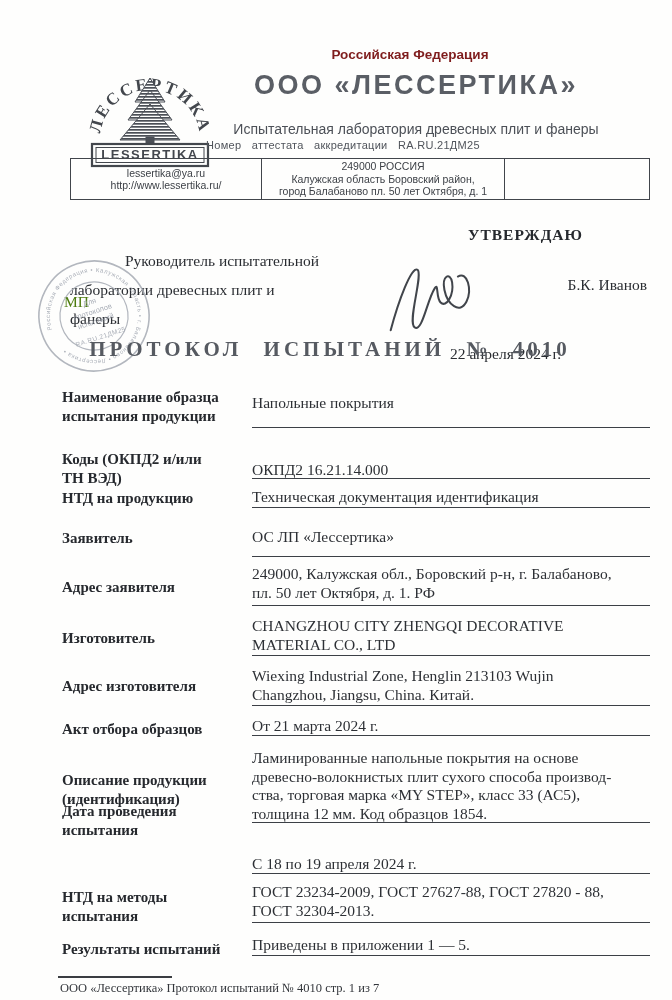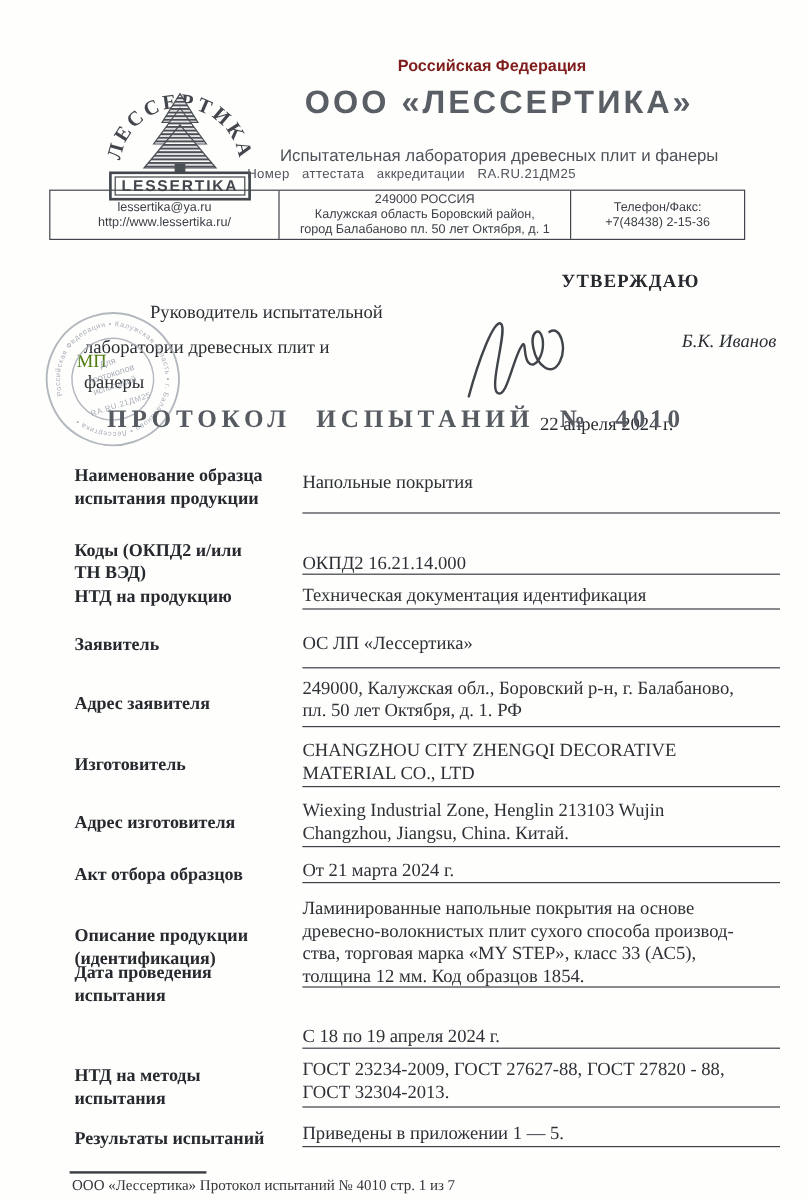--- a/index.html
+++ b/index.html
@@ -10,36 +10,36 @@
   .country{left:210px;top:47px;width:400px;text-align:center;
            font-family:"Liberation Sans",sans-serif;font-weight:bold;font-size:13.5px;color:#7f1d1d;}
   .company{left:206px;top:70px;width:420px;text-align:center;
            font-family:"Liberation Sans",sans-serif;font-weight:bold;font-size:27px;
            letter-spacing:2.5px;color:#5a5e65;}
   .subtitle{left:206px;top:121px;width:420px;text-align:center;
            font-family:"Liberation Sans",sans-serif;font-size:14px;color:#4c5057;}
   .accred{left:206px;top:139px;width:420px;
            font-family:"Liberation Sans",sans-serif;font-size:11px;color:#50545b;
            word-spacing:7px;letter-spacing:0.3px;}
-  .ctable{left:41px;top:158px;width:578px;height:40px;display:flex;
+  .ctable{left:70px;top:158px;width:578px;height:40px;display:flex;
            border:1.5px solid #41454b;
            font-family:"Liberation Sans",sans-serif;font-size:10.5px;line-height:12.5px;
            color:#3d4147;text-align:center;}
   .ctable .cell{display:flex;flex-direction:column;justify-content:center;white-space:pre-line;}
   .cell-mail{width:190px;border-right:1.5px solid #41454b;}
   .cell-addr{width:242px;border-right:1.5px solid #41454b;}
   .cell-phone{flex:1;}
   
   .approve{left:468px;top:226px;font-weight:bold;font-size:15.5px;letter-spacing:1px;color:#26292e;}
   .role{left:70px;top:246px;width:252px;font-size:15.5px;line-height:29px;
         white-space:pre-line;text-indent:55px;color:#2a2d32;}
   .mp{left:64px;top:293px;font-size:15.5px;color:#4d7c0f;}
   .stamp{left:30px;top:250px;transform:rotate(-18deg);opacity:0.85;}
   .sig{left:383px;top:242px;}
-  .appr-name{left:450px;top:276px;width:197px;text-align:right;font-size:15.5px;color:#2a2d32;font-style:italic;}
+  .appr-name{left:450px;top:276px;width:197px;text-align:right;font-size:15.5px;color:#2a2d32;}
   .appr-date{left:450px;top:301px;width:197px;text-align:left;font-size:15.5px;color:#2a2d32;margin-top:44px;}
   
   .doctitle{left:10px;top:337px;width:640px;text-align:center;
             font-family:Liberation Serif, serif;font-weight:bold;font-size:21px;
             letter-spacing:4px;word-spacing:12px;color:#565a61;}
   
   .lbl{position:absolute;left:62px;width:192px;font-weight:bold;font-size:15px;
        line-height:19px;white-space:pre-line;color:#26292e;}
   .val{position:absolute;left:252px;width:398px;font-size:15.5px;line-height:18.5px;
        white-space:pre-line;border-bottom:1.5px solid #3c4046;color:#2d3035;}
@@ -100,22 +100,20 @@
   <div class="abs company">ООО «ЛЕССЕРТИКА»</div>
   <div class="abs subtitle">Испытательная лаборатория древесных плит и фанеры</div>
   <div class="abs accred">Номер аттестата аккредитации RA.RU.21ДМ25</div>
 
   <div class="abs ctable">
     <div class="cell cell-mail">lessertika@ya.ru
 http://www.lessertika.ru/</div>
     <div class="cell cell-addr">249000 РОССИЯ
 Калужская область Боровский район,
 город Балабаново пл. 50 лет Октября, д. 1</div>
-    <div class="cell cell-phone">Телефон/Факс:
-+7(48438) 2-15-36</div>
   </div>
 
   <div class="abs approve">УТВЕРЖДАЮ</div>
   <div class="abs role">Руководитель испытательной
 лаборатории древесных плит и фанеры</div>
   <div class="abs mp">МП</div>
 
   <svg class="abs stamp" width="128" height="132" viewBox="0 0 128 132">
     <defs>
       <path id="ringpath" d="M 64,66 m -44,0 a 44,44 0 1 1 88,0 a 44,44 0 1 1 -88,0" fill="none"></path>

